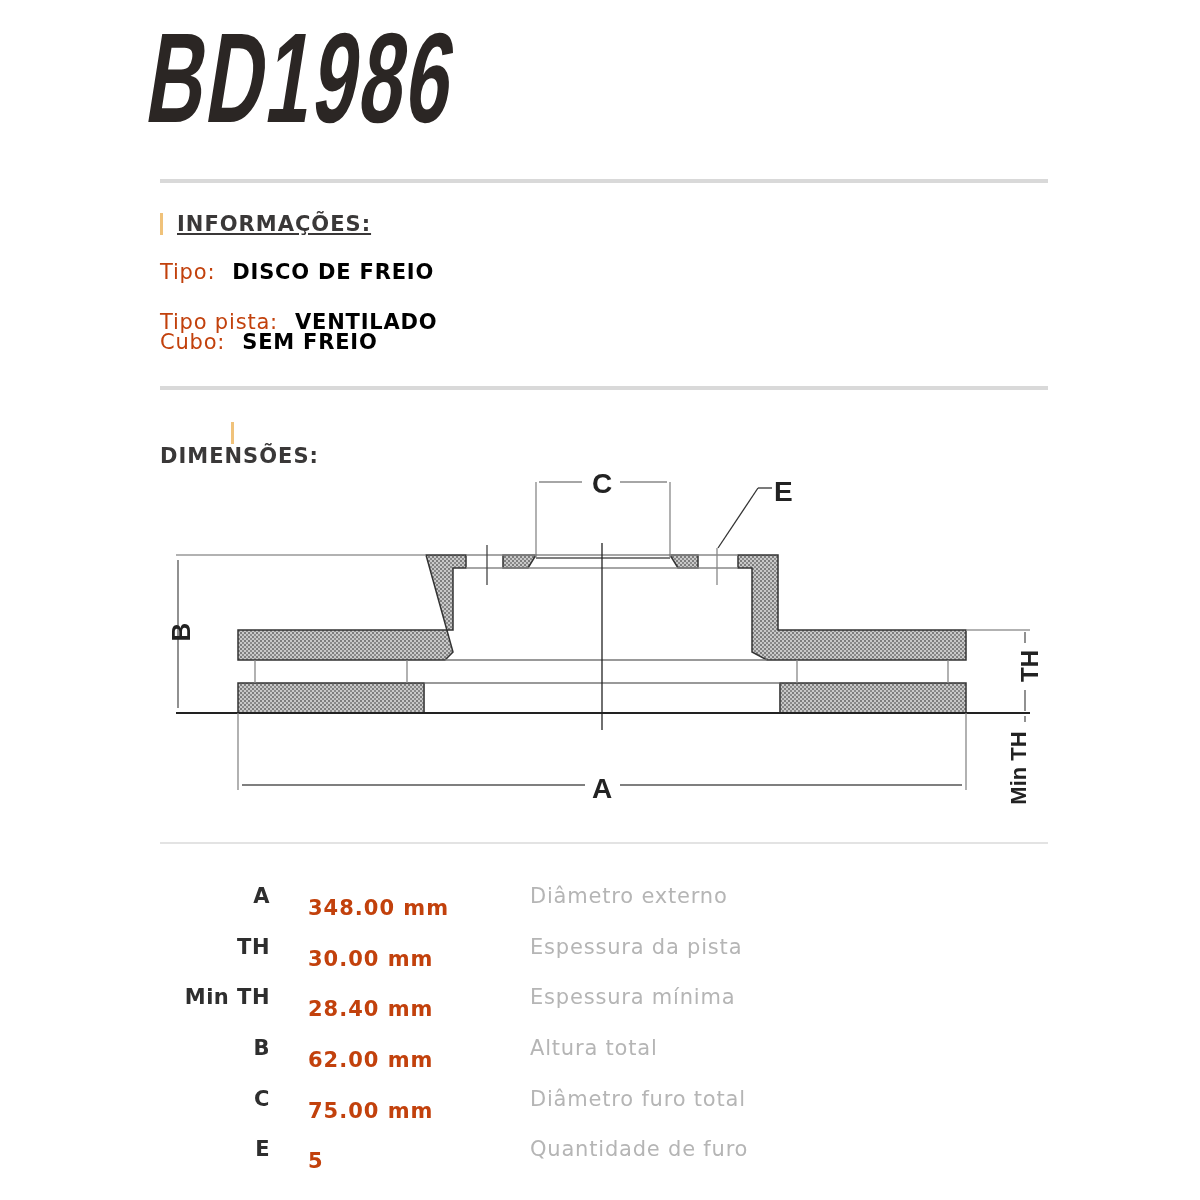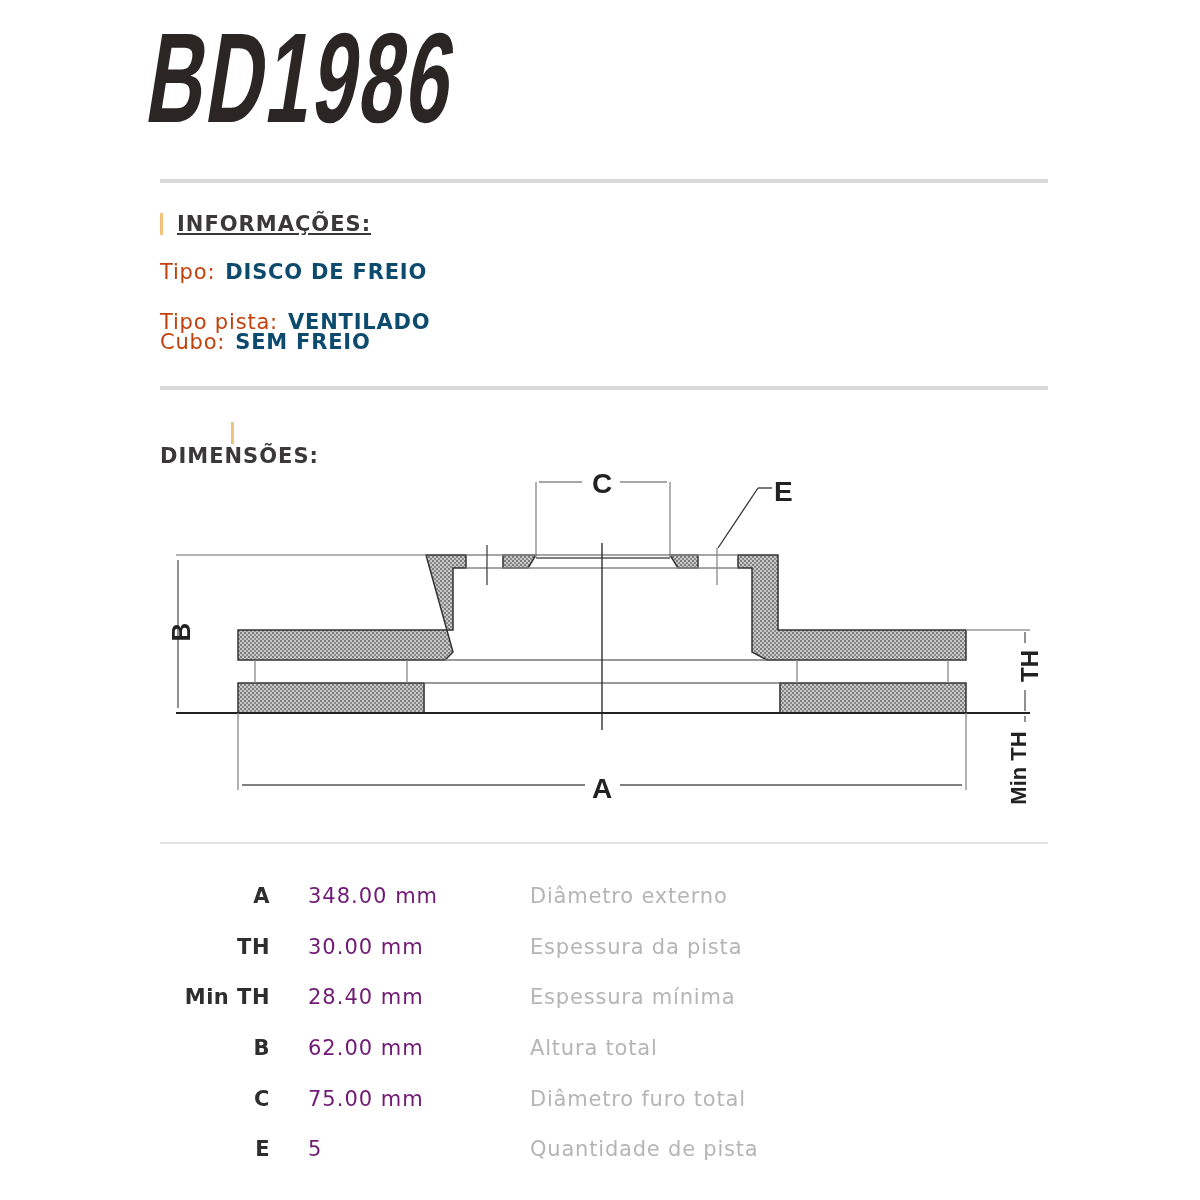--- a/index.html
+++ b/index.html
@@ -14,29 +14,29 @@
 
     .divider { position: absolute; left: 160px; width: 888px; height: 4px; background: #d9d9d9; }
     .divider.thin { height: 2px; background: #e3e3e3; }
 
     .section-head { position: absolute; left: 160px; display: flex; align-items: center;
                     font-size: 21px; font-weight: 700; color: #3a3838; letter-spacing: 1px; }
     .accent { width: 3px; height: 22px; background: #f0c27a; margin-right: 14px; }
 
     .info { position: absolute; left: 160px; font-size: 21px; letter-spacing: 0.8px; }
     .info .k { color: #c2410c; font-weight: 400; }
-    .info .v { color: #0c4a6e; font-weight: 700; margin-left: 10px; }
+    .info .v { color: #000000; font-weight: 700; margin-left: 17px; }
 
     .diagram { position: absolute; left: 160px; top: 460px; width: 890px; height: 370px; }
 
     .spec-row { position: absolute; left: 160px; width: 700px; height: 40px; font-size: 21px; }
     .spec-row .code { position: absolute; right: 590px; top: 0; text-align: right;
                       color: #2e2e2e; font-weight: 700; letter-spacing: 0.5px; white-space: nowrap; }
-    .spec-row .val { position: absolute; left: 148px; top: 0; color: #701a75;
-                     font-weight: 400; letter-spacing: 1px; white-space: nowrap; }
+    .spec-row .val { position: absolute; left: 148px; top: 12px; color: #c2410c;
+                     font-weight: 700; letter-spacing: 1px; white-space: nowrap; }
     .spec-row .desc { position: absolute; left: 370px; top: 0; color: #b5b5b5;
                       letter-spacing: 0.8px; white-space: nowrap; }
   </style>
 </head>
 <body>
 
 <div class="title">BD1986</div>
 
 <div class="divider" style="top:179px;"></div>
 
@@ -158,14 +158,14 @@
   <span class="desc">Altura total</span>
 </div>
 <div class="spec-row" style="top:1087px;">
   <span class="code">C</span>
   <span class="val">75.00 mm</span>
   <span class="desc">Diâmetro furo total</span>
 </div>
 <div class="spec-row" style="top:1137px;">
   <span class="code">E</span>
   <span class="val">5</span>
-  <span class="desc">Quantidade de pista</span>
+  <span class="desc">Quantidade de furo</span>
 </div>
 
 </body></html>

